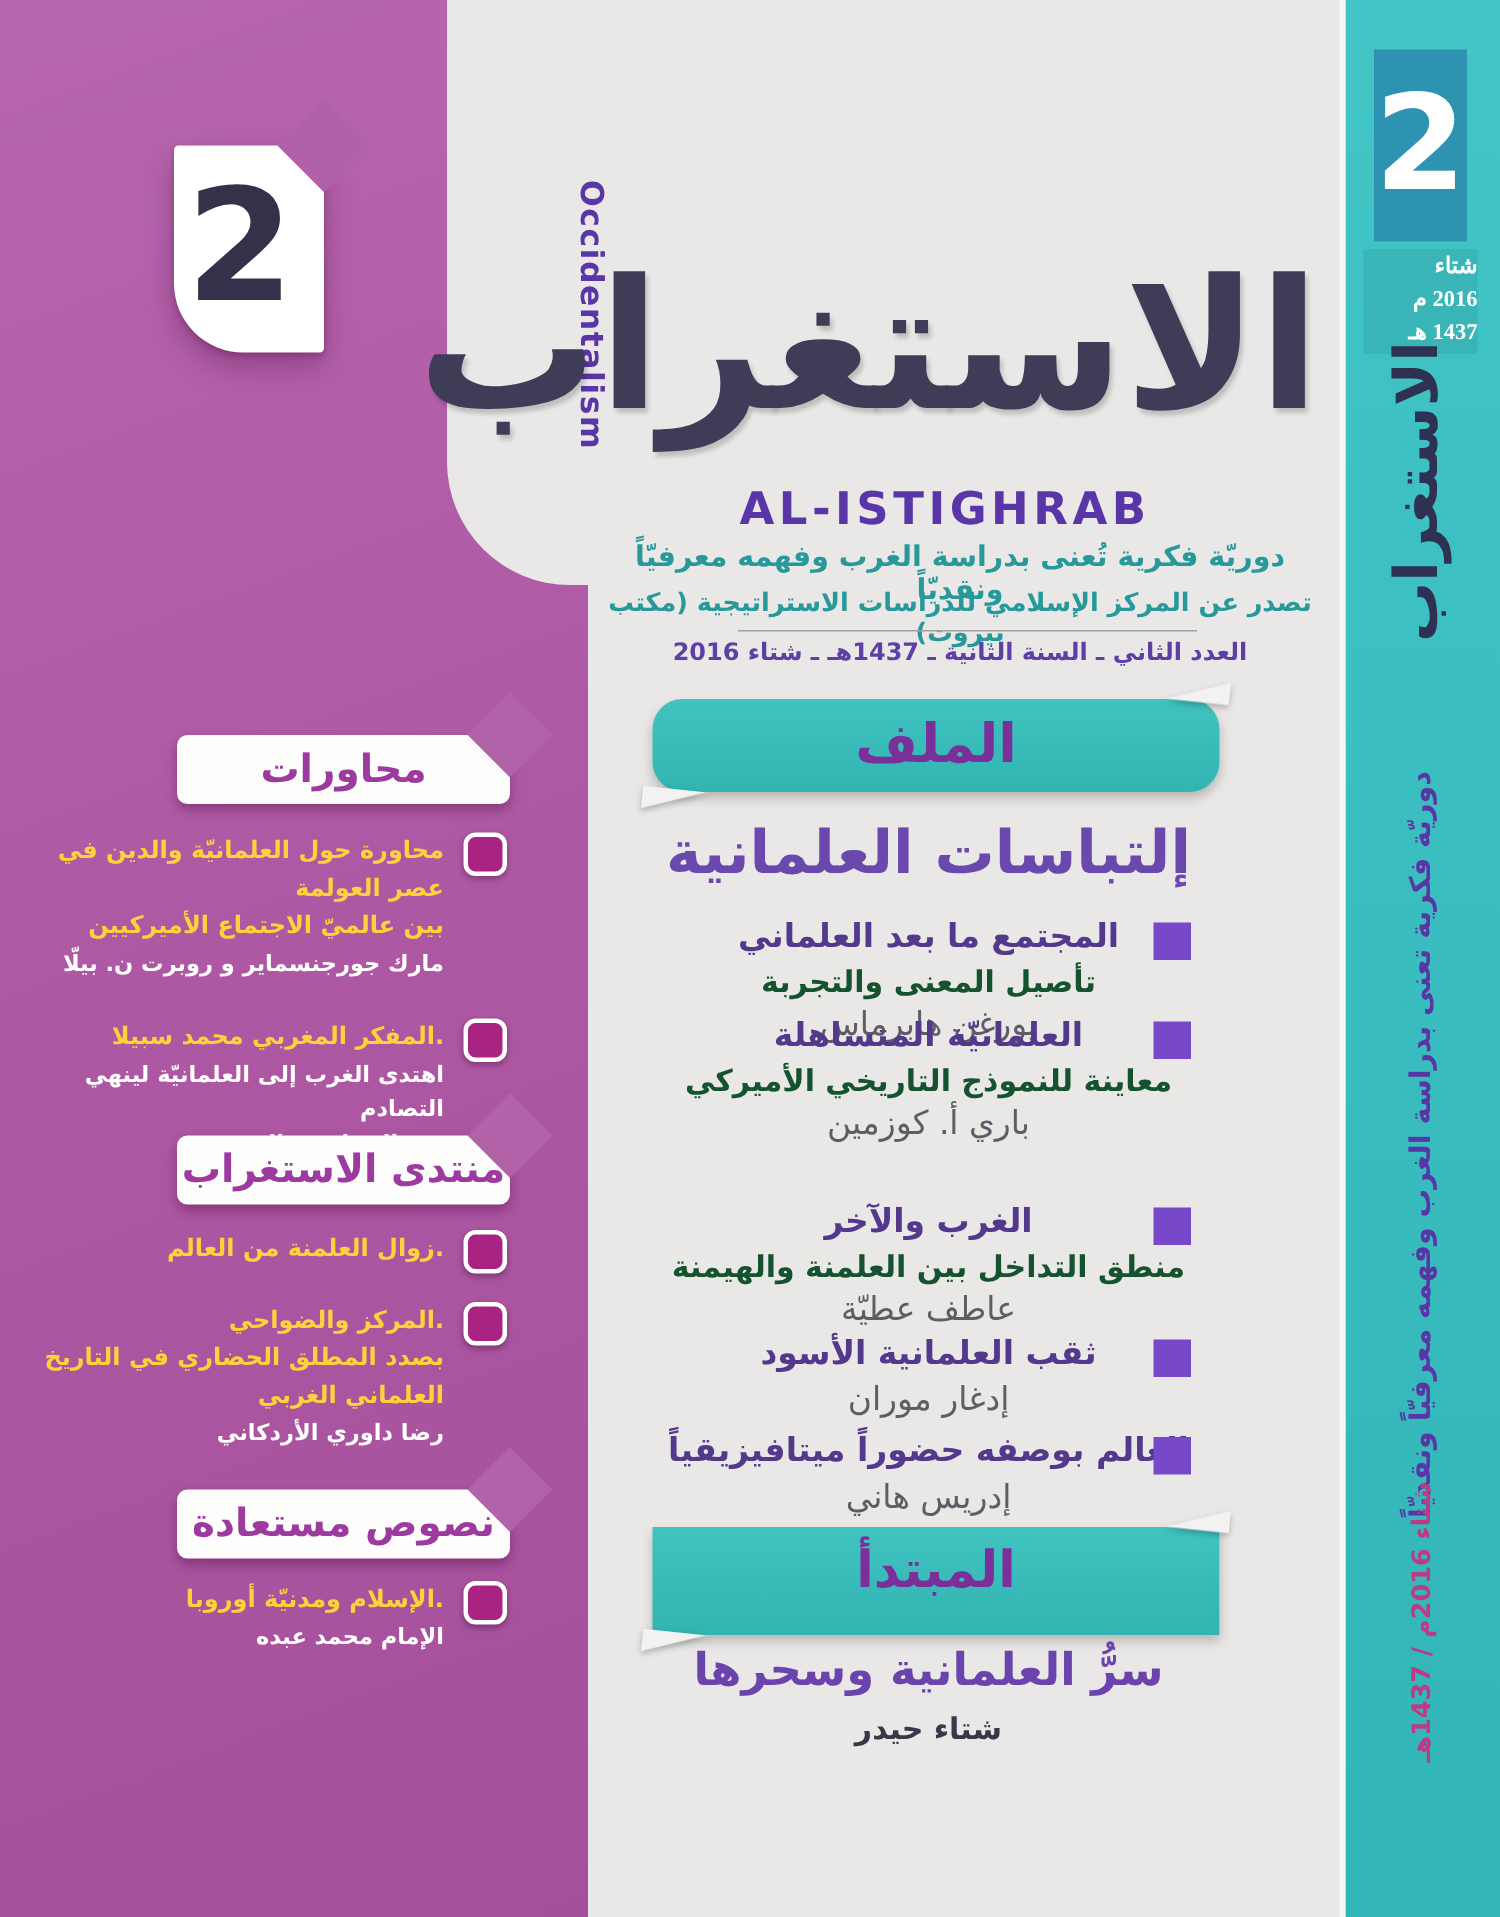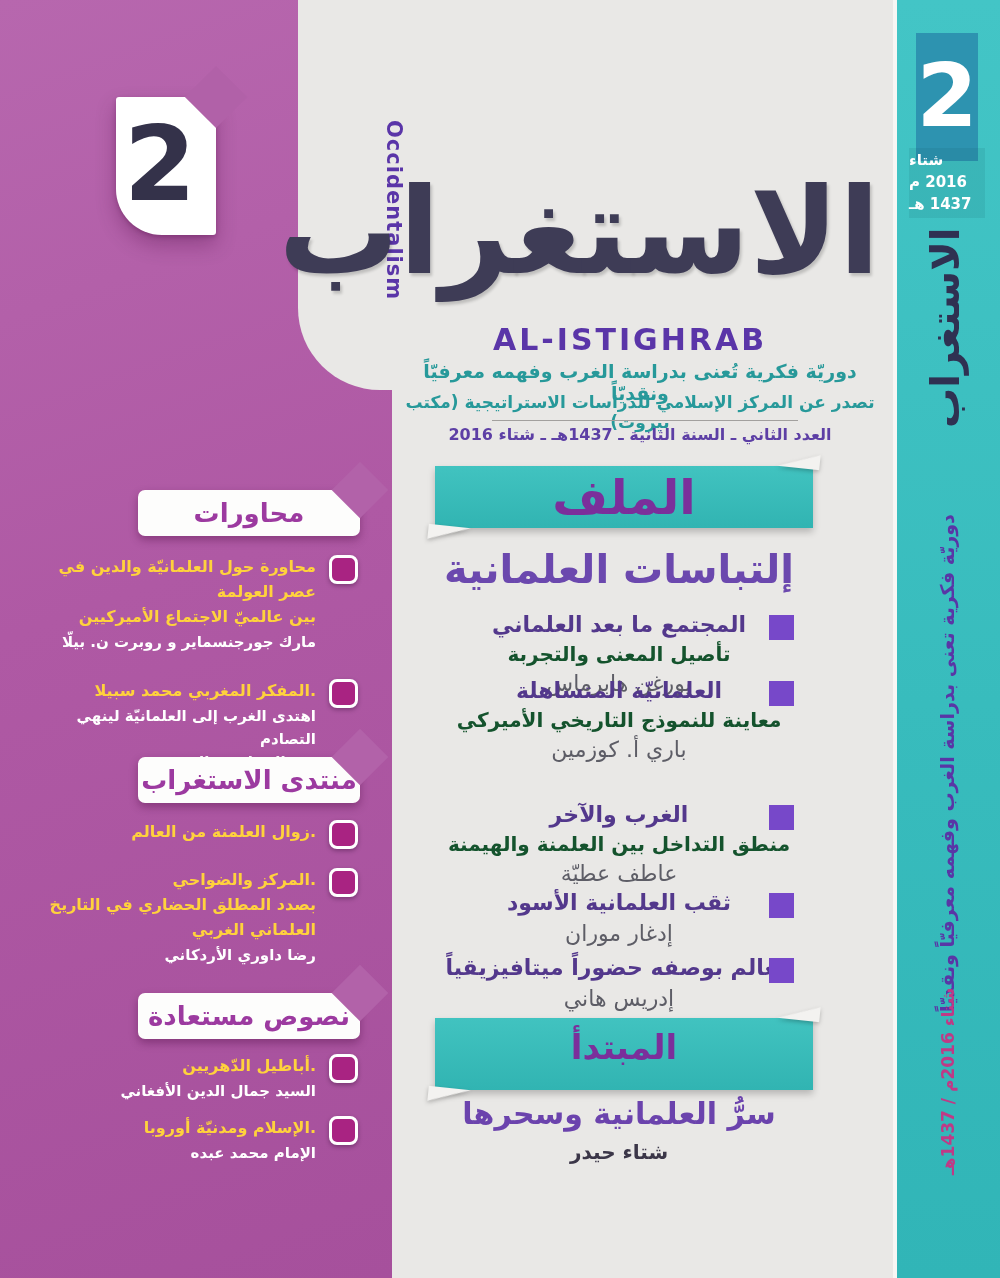--- a/index.html
+++ b/index.html
@@ -40,62 +40,62 @@
   
   .tealbanner{position:absolute;left:435px;width:378px;text-align:center;
     background:linear-gradient(180deg,#41c3c0 0%,#31b4b2 100%);
     box-shadow:0 4px 7px rgba(0,0,0,.22);color:#7b2f9b;font-weight:bold;direction:rtl;}
   .tealbanner::before{content:"";position:absolute;top:-13px;right:-7px;width:0;height:0;
     border-style:solid;border-width:0 0 15px 42px;border-color:transparent transparent #f3f2f0 transparent;
     transform:rotate(6deg);filter:drop-shadow(0 2px 2px rgba(0,0,0,.25));}
   .tealbanner::after{content:"";position:absolute;bottom:-13px;left:-7px;width:0;height:0;
     border-style:solid;border-width:15px 42px 0 0;border-color:#f3f2f0 transparent transparent transparent;
     transform:rotate(6deg);filter:drop-shadow(0 2px 2px rgba(0,0,0,.25));}
-  .banner-file{top:466px;height:62px;line-height:62px;font-size:48px;}
+  .banner-file{top:466px;height:62px;line-height:62px;font-size:36px;border-radius:20px;}
   .banner-opener{top:1018px;height:72px;line-height:58px;font-size:34px;}
 
   .file-heading{position:absolute;left:430px;top:546px;width:378px;text-align:center;direction:rtl;
     font-size:40px;font-weight:bold;color:#6b48ae;}
 
   .article{position:absolute;left:430px;width:378px;text-align:center;direction:rtl;}
   .a-bullet{position:absolute;width:25px;height:25px;background:#7748c9;right:14px;top:5px;}
   .a-title{font-size:22px;font-weight:bold;color:#53388c;line-height:30px;}
   .a-sub{font-size:20px;font-weight:bold;color:#14532d;line-height:28px;}
   .a-author{font-size:22px;color:#5d5d66;line-height:26px;margin-top:3px;}
   .art-0{top:610px;} .art-1{top:676px;} .art-2{top:800px;} .art-3{top:888px;} .art-4{top:953px;}
 
   .opener-title{position:absolute;left:430px;top:1096px;width:378px;text-align:center;direction:rtl;
     font-size:30px;font-weight:bold;color:#6b43ad;}
   .opener-author{position:absolute;left:430px;top:1140px;width:378px;text-align:center;direction:rtl;
     font-size:20px;font-weight:bold;color:#3b3648;}
 
   
-  .lsection{position:absolute;left:0;width:392px;direction:rtl;padding-left:20px;}
+  .lsection{position:absolute;left:0;width:392px;direction:rtl;}
   .sec-0{top:490px;} .sec-1{top:757px;} .sec-2{top:993px;}
   .wbanner{position:relative;width:222px;height:46px;margin-right:52px;background:#fdfdfc;
     border-radius:7px;box-shadow:0 4px 8px rgba(70,8,60,.38);
     color:#9c3aa0;font-size:26px;font-weight:bold;line-height:46px;text-align:center;}
   .wbanner::after{content:"";position:absolute;right:-20px;top:-20px;width:40px;height:40px;
     background:#b262a9;transform:rotate(45deg);}
   .mb18{margin-bottom:18px;} .mb16{margin-bottom:16px;} .mb14{margin-bottom:14px;}
   .litem{position:relative;margin:0 52px 24px 8px;padding-right:44px;min-height:32px;text-align:right;}
   .litem.mbs{margin-bottom:16px;} .litem.mbx{margin-bottom:12px;}
   .l-bullet{position:absolute;right:2px;top:1px;width:29px;height:29px;box-sizing:border-box;
     border:3px solid #ffffff;border-radius:8px;background:#a92382;box-shadow:0 2px 4px rgba(40,0,40,.35);}
   .ly{font-size:16px;font-weight:bold;color:#ffd23c;line-height:25px;white-space:pre-line;}
   .lw{font-size:15px;font-weight:bold;color:#ffffff;line-height:23px;white-space:pre-line;margin-top:2px;}
 
   
   .sidebar{position:absolute;left:893px;top:0;width:107px;height:1278px;box-sizing:border-box;
     border-left:4px solid #f7f6f4;
     background:linear-gradient(180deg,#43c5c6 0%,#38bcbd 55%,#31b5b7 100%);}
   .sb-issue-box{position:absolute;left:916px;top:33px;width:62px;height:128px;background:#2d93b0;
     text-align:center;font-size:88px;font-weight:bold;color:#ffffff;line-height:126px;}
-  .sb-date-plate{position:absolute;left:909px;top:148px;width:76px;height:70px;
-    background:rgba(10,70,80,.10);text-align:left;direction:rtl;padding-top:1px;box-sizing:border-box;}
+  .sb-date-plate{position:absolute;left:909px;top:166px;width:76px;height:70px;
+    background:rgba(10,70,80,.10);text-align:right;direction:rtl;padding-top:1px;box-sizing:border-box;font-family:Liberation Serif, serif;}
   .sb-date-plate div{font-size:15px;font-weight:bold;color:#ffffff;line-height:22px;}
   .vrot{position:absolute;transform-origin:0 0;transform:rotate(-90deg);white-space:nowrap;}
   .sb-logo{left:922px;top:428px;font-size:40px;font-weight:bold;color:#2f3152;}
   .sb-tagline{left:936px;top:1012px;font-size:19px;font-weight:bold;color:#5936a6;}
   .sb-dateline{left:938px;top:1175px;font-size:17px;font-weight:bold;color:#bf3a86;}
 </style>
 </head>
 <body>
 
 <div id="cover">
@@ -146,25 +146,20 @@
       <div class="ly">.المركز والضواحي
 بصدد المطلق الحضاري في التاريخ العلماني الغربي</div>
       <div class="lw">رضا داوري الأردكاني</div>
     </div>
   </div>
 
   <div class="lsection sec-2">
     <div class="wbanner mb14">
       <span>نصوص مستعادة</span>
     </div>
-    <div class="litem mbx">
-      <span class="l-bullet"></span>
-      <div class="ly">.أباطيل الدّهريين</div>
-      <div class="lw">السيد جمال الدين الأفغاني</div>
-    </div>
     <div class="litem">
       <span class="l-bullet"></span>
       <div class="ly">.الإسلام ومدنيّة أوروبا</div>
       <div class="lw">الإمام محمد عبده</div>
     </div>
   </div>
 
   <div class="tealbanner banner-file">
     <span>الملف</span>
   </div>

